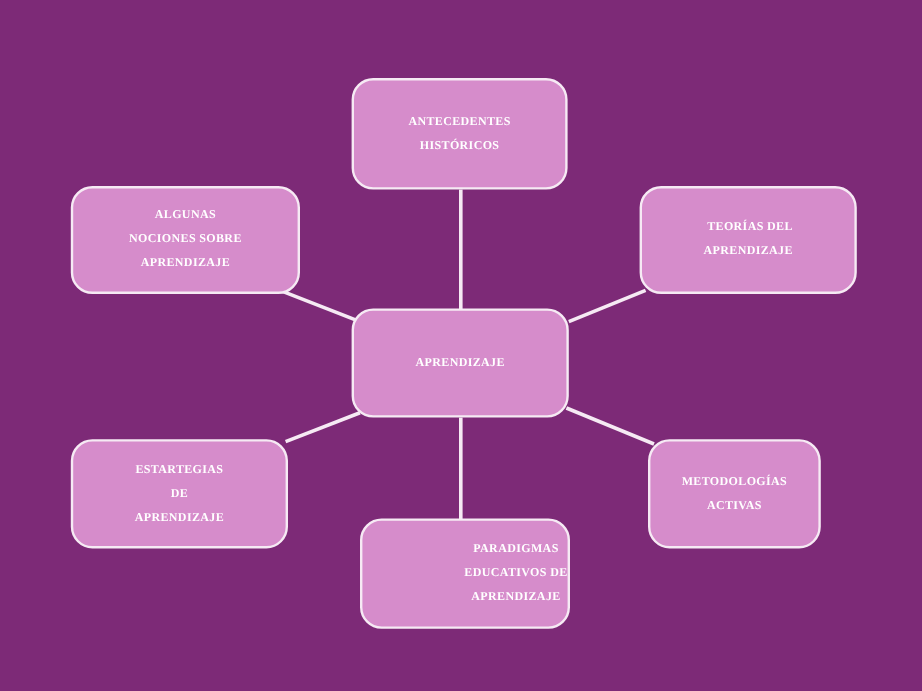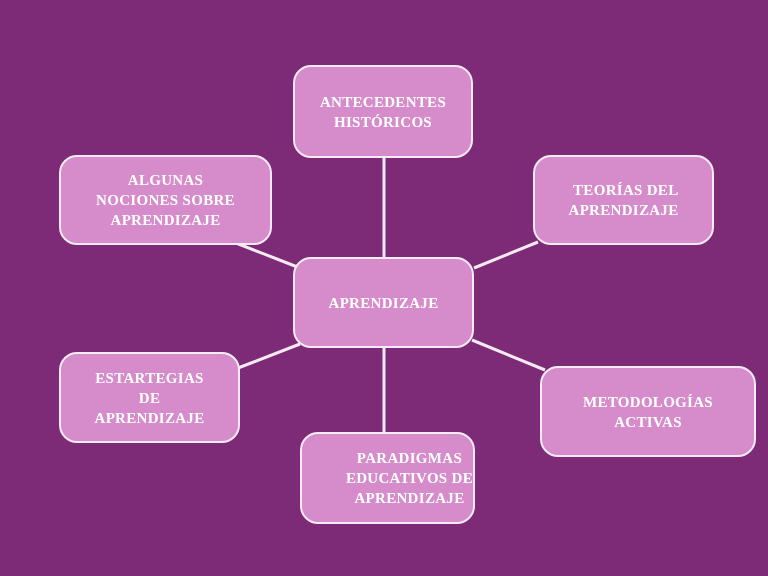--- a/index.html
+++ b/index.html
@@ -12,21 +12,21 @@
     svg.connectors { position: absolute; left: 0; top: 0; width: 768px; height: 576px; }
     .node {
       position: absolute;
       box-sizing: border-box;
       background: #d68ccb;
       border: 2.5px solid #f6eaf4;
       border-radius: 18px;
       display: flex; align-items: center; justify-content: center;
       color: #ffffff;
       font-weight: bold;
-      font-size: 15px;
+      font-size: 10px;
       line-height: 20px;
       text-align: center;
       letter-spacing: 0.3px;
       white-space: pre-line;
     }
     .node span { display: block; }
   </style>
 </head>
 <body>
 
@@ -37,42 +37,42 @@
   <line x1="300" y1="344" x2="238" y2="368" stroke="#f6eaf4" stroke-width="3"></line>
   <line x1="472" y1="340" x2="545" y2="370" stroke="#f6eaf4" stroke-width="3"></line>
   <line x1="384" y1="348" x2="384" y2="433" stroke="#f6eaf4" stroke-width="3"></line>
 </svg>
 
 <div class="node" style="left:293px; top:65px; width:180px; height:93px;">
   <span>ANTECEDENTES
 HISTÓRICOS</span>
 </div>
 
-<div class="node" style="left:59px; top:155px; width:213px; height:90px;">
+<div class="node" style="left:59px; top:155px; width:191px; height:90px;">
   <span>ALGUNAS
 NOCIONES SOBRE
 APRENDIZAJE</span>
 </div>
 
 <div class="node" style="left:533px; top:155px; width:181px; height:90px;">
   <span style="text-align:right;">TEORÍAS DEL
 APRENDIZAJE</span>
 </div>
 
 <div class="node" style="left:293px; top:257px; width:181px; height:91px;">
   <span>APRENDIZAJE</span>
 </div>
 
-<div class="node" style="left:59px; top:352px; width:181px; height:91px;">
+<div class="node" style="left:59px; top:366px; width:181px; height:91px;">
   <span>ESTARTEGIAS
 DE
 APRENDIZAJE</span>
 </div>
 
-<div class="node" style="left:540px; top:366px; width:216px; height:91px;justify-content:center;">
+<div class="node" style="left:540px; top:366px; width:144px; height:91px;justify-content:center;">
   <span>METODOLOGÍAS
 ACTIVAS</span>
 </div>
 
 <div class="node" style="left:300px; top:432px; width:175px; height:92px;justify-content:flex-end;">
   <span>PARADIGMAS
 EDUCATIVOS DE
 APRENDIZAJE</span>
 </div>
 

